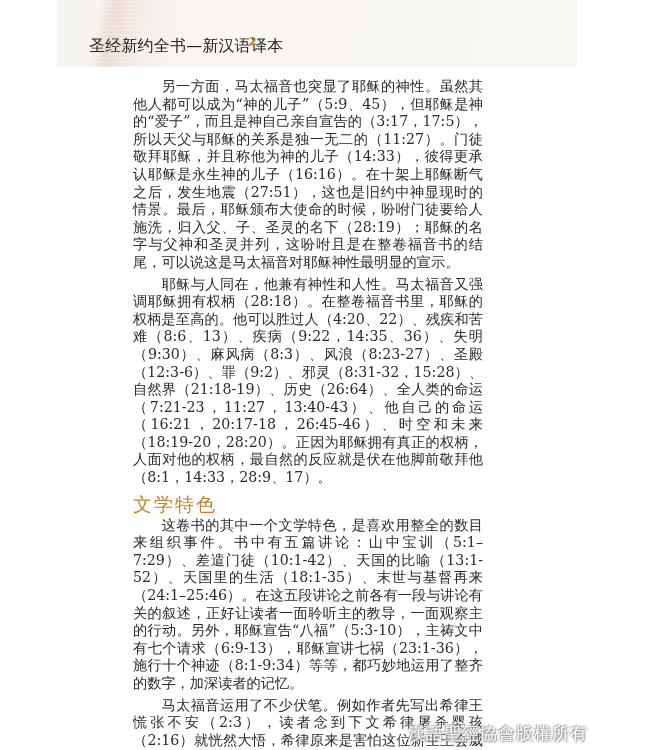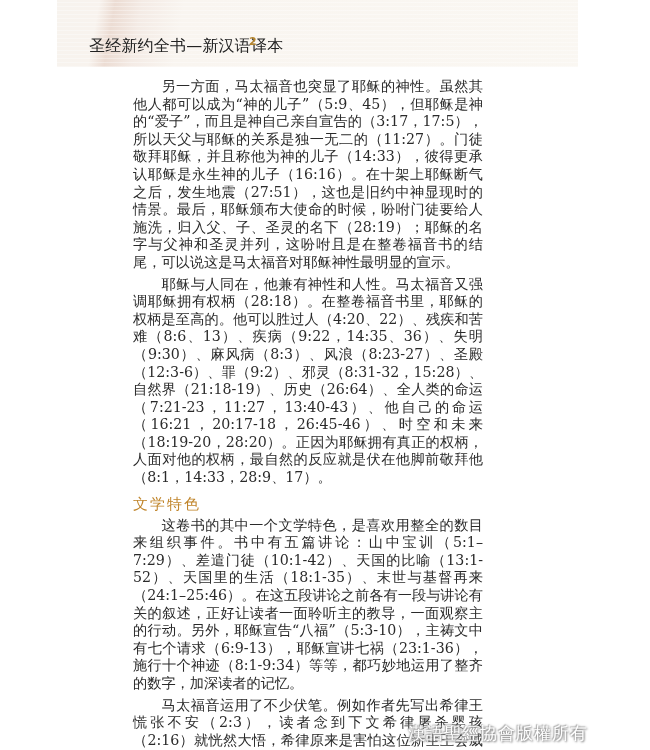--- a/index.html
+++ b/index.html
@@ -23,21 +23,21 @@
     position: absolute; left: 249px; top: 35px; font-size: 11px; color: #b5852e; font-weight: bold;
     font-family: "DejaVu Sans", "Liberation Sans", sans-serif; z-index: 2;
   }
   .content {
     position: absolute; left: 133px; top: 78px; width: 366px;
     font-size: 14.2px; line-height: 17.6px; text-align: justify;
   }
   .content p { margin: 0 16px 4px 0; text-indent: 2em; }
   .section-heading {
     color: #c0852b; font-family: "DejaVu Sans", "Liberation Sans", sans-serif;
-    font-size: 15px; margin: 8px 0 4px 0; letter-spacing: 2px; line-height: 18px;
+    font-size: 19px; margin: 8px 0 4px 0; letter-spacing: 2px; line-height: 18px;
   }
   .watermark {
     position: absolute; left: 408px; top: 722px; font-size: 17px; color: #ffffff;
     font-family: "DejaVu Sans", "Liberation Sans", sans-serif; letter-spacing: 1px;
     text-shadow: 1px 1px 2px #8a8a8a, -1px -1px 1px #b0b0b0, 0 0 3px #9a9a9a;
   }
 </style>
 </head>
 <body>
 

